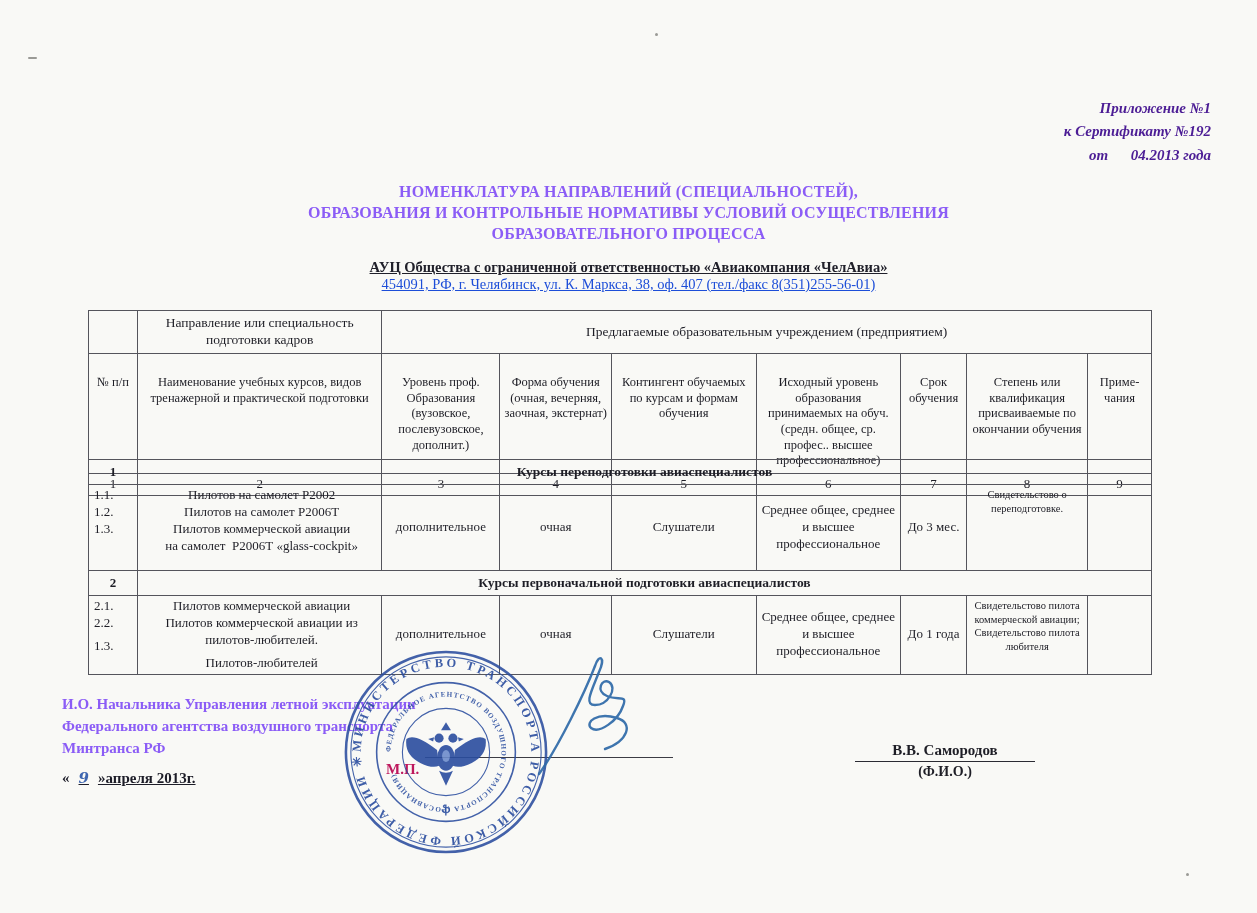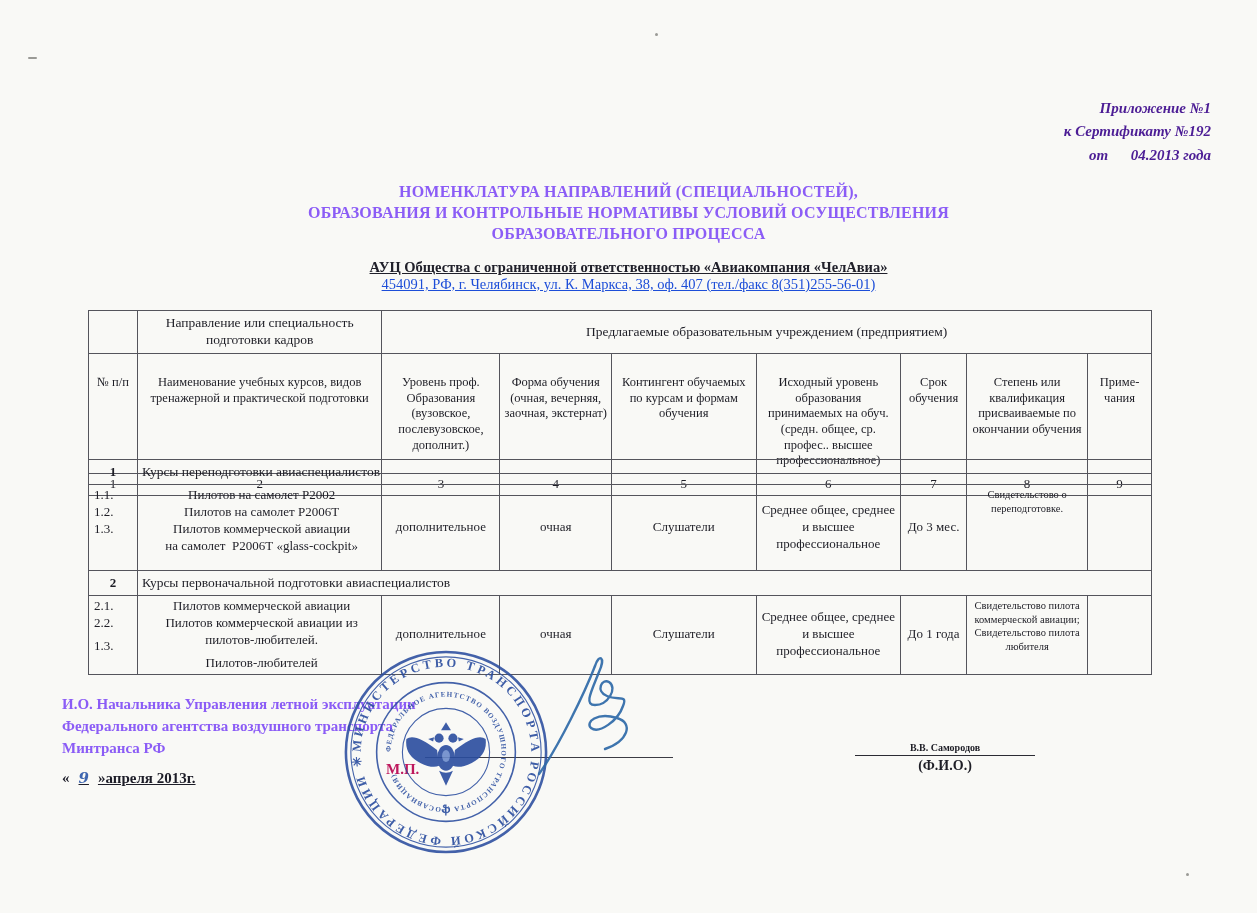--- a/index.html
+++ b/index.html
@@ -29,41 +29,41 @@
   td{border:1px solid #55555c;padding:2px 4px;overflow:hidden;}
   .header-table{top:293px;left:88px;width:1064px;font-size:12.5px;text-align:center;margin-top:17px;}
   .header-table td{vertical-align:middle;line-height:1.25;}
   .h-group td{height:38px;font-size:13.5px;}
   .h-cols td{height:96px;vertical-align:top;padding-top:21px;}
   .h-nums td{height:17px;font-size:13px;}
 
   .body-table{top:459px;left:88px;width:1064px;font-size:13px;}
   .sec-row td{height:20px;}
   .sec-row .sec-num{text-align:center;font-weight:bold;}
-  .sec-row .sec-title{text-align:left;font-weight:normal;font-size:13.5px;border-left:1px solid #55555c;}
+  .sec-row .sec-title{text-align:center;font-weight:bold;font-size:13.5px;border-left:1px solid #55555c;}
   .data-row td{vertical-align:middle;text-align:center;line-height:1.3;}
   .data-row .nums{vertical-align:top;text-align:left;padding-left:5px;}
   .data-row .names{vertical-align:top;text-align:center;padding-left:8px;}
   .data-row.r1 td{height:80px;}
   .data-row.r2 td{height:66px;}
   .qual{vertical-align:top !important;text-align:left;
         font-size:10.5px;line-height:1.25;padding-top:3px;}
   tr.sec2 .line4{margin-top:6px;}
 
   
   .signer{top:694px;left:62px;font-weight:bold;font-size:15px;line-height:1.45;color:#8b5cf6;}
   .date-line{top:769px;left:62px;font-weight:bold;font-size:15px;color:#1d1d28;}
   .date-underline{text-decoration:underline;}
   .date-day{color:#3f66b0;font-style:italic;font-family:"DejaVu Serif",serif;padding:0 9px;}
   .mp-label{top:761px;left:386px;font-weight:bold;font-size:15px;color:#be185d;z-index:1;}
   .sig-line{top:757px;left:425px;width:248px;height:1px;background:#3c3c44;z-index:1;}
   .stamp-wrap{top:643px;left:337px;width:218px;height:218px;z-index:2;}
   .sig-wrap{top:648px;left:533px;width:170px;height:130px;z-index:3;}
   .name-block{top:742px;left:855px;width:180px;text-align:center;z-index:1;}
-  .signer-name{display:block;font-weight:bold;font-size:10px;border-bottom:1.5px solid #2b2b33;
+  .signer-name{display:block;font-weight:bold;font-size:15px;border-bottom:1.5px solid #2b2b33;
                padding:0 8px 2px 8px;}
   .name-caption{display:block;font-weight:bold;font-size:14px;margin-top:2px;}
 
   .speck{background:#9a9a96;border-radius:2px;}
 </style>
 </head>
 <body>
 
 <div class="canvas">
 

